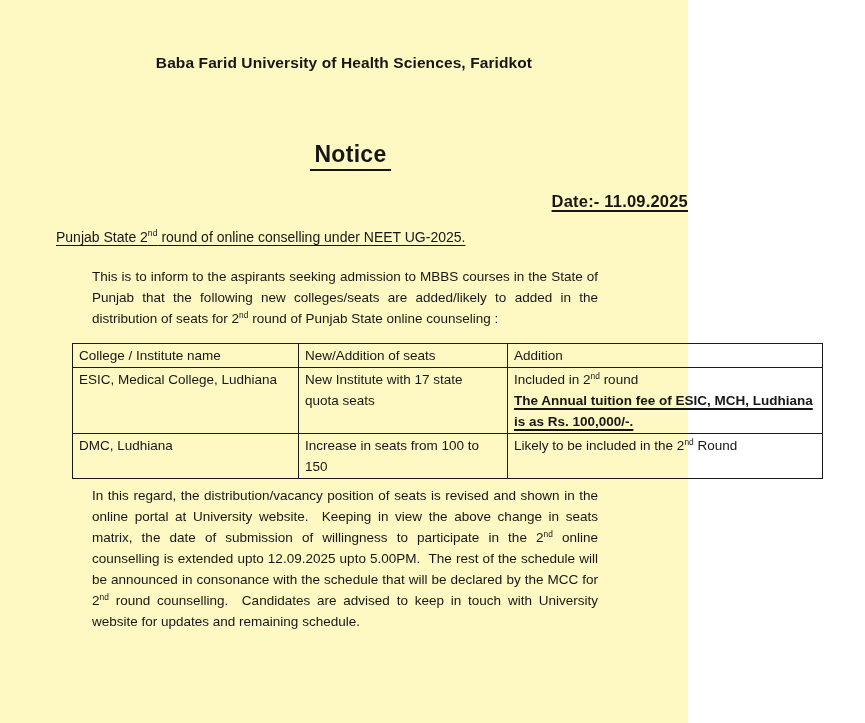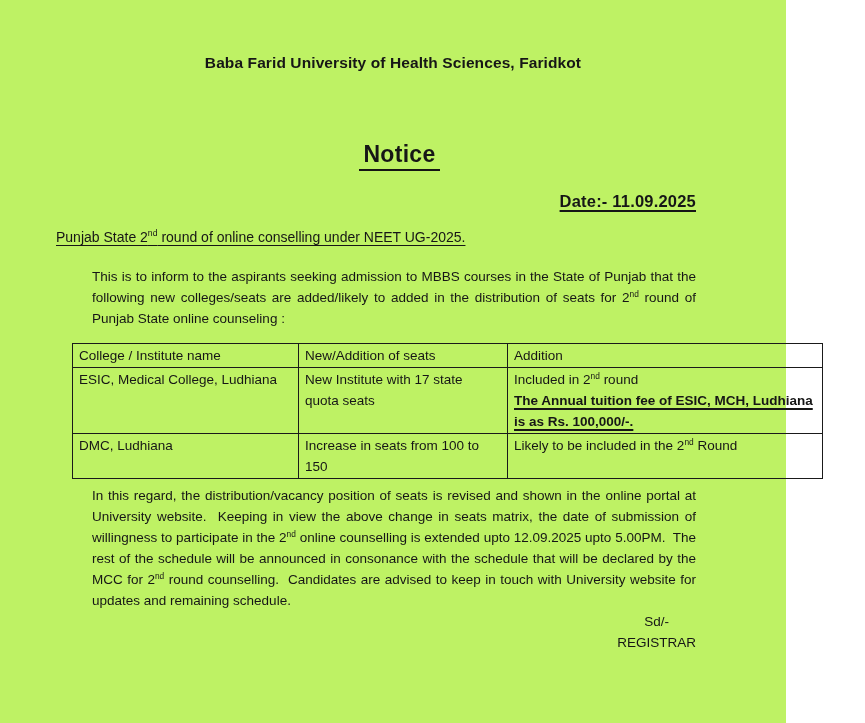--- a/index.html
+++ b/index.html
@@ -9,23 +9,23 @@
   }
   body {
     width: 865px;
     height: 723px;
     overflow: hidden;
     font-family: "Liberation Sans", sans-serif;
     color: #161616;
   }
   .doc {
     position: relative;
-    width: 786px;
+    width: 688px;
     height: 723px;
-    background: #bef264;
+    background: #fef9c3;
   }
   .university-title {
     padding-top: 53px;
     text-align: center;
     font-size: 15.5px;
     font-weight: 700;
     line-height: 19px;
     letter-spacing: 0.1px;
   }
   .notice-row {
@@ -37,21 +37,20 @@
     display: inline-block;
     font-size: 23px;
     font-weight: 700;
     line-height: 26px;
     letter-spacing: 0.3px;
     border-bottom: 2.6px solid #141414;
     padding: 0 4px 2px 4px;
   }
   .date-row {
     text-align: right;
-    padding-right: 90px;
     margin-top: 21px;
   }
   .date-line {
     font-size: 16.5px;
     font-weight: 700;
     letter-spacing: 0.2px;
     text-decoration: underline;
     text-decoration-thickness: 1.7px;
     text-underline-offset: 3px;
   }
@@ -155,20 +154,14 @@
         <tr>
           <td>DMC, Ludhiana</td>
           <td>Increase in seats from 100 to 150</td>
           <td>Likely to be included in the 2<sup>nd</sup> Round</td>
         </tr>
       </tbody>
   </table>
 
   <p class="para closing">In this regard, the distribution/vacancy position of seats is revised and shown in the online portal at University website.&nbsp; Keeping in view the above change in seats matrix, the date of submission of willingness to participate in the 2<sup>nd</sup> online counselling is extended upto 12.09.2025 upto 5.00PM.&nbsp; The rest of the schedule will be announced in consonance with the schedule that will be declared by the MCC for 2<sup>nd</sup> round counselling.&nbsp; Candidates are advised to keep in touch with University website for updates and remaining schedule.</p>
 
-  <div class="signature-row">
-    <div class="signature-block">
-      <div>Sd/-</div>
-      <div>REGISTRAR</div>
-    </div>
-  </div>
 
 </div>
 
 </body></html>

